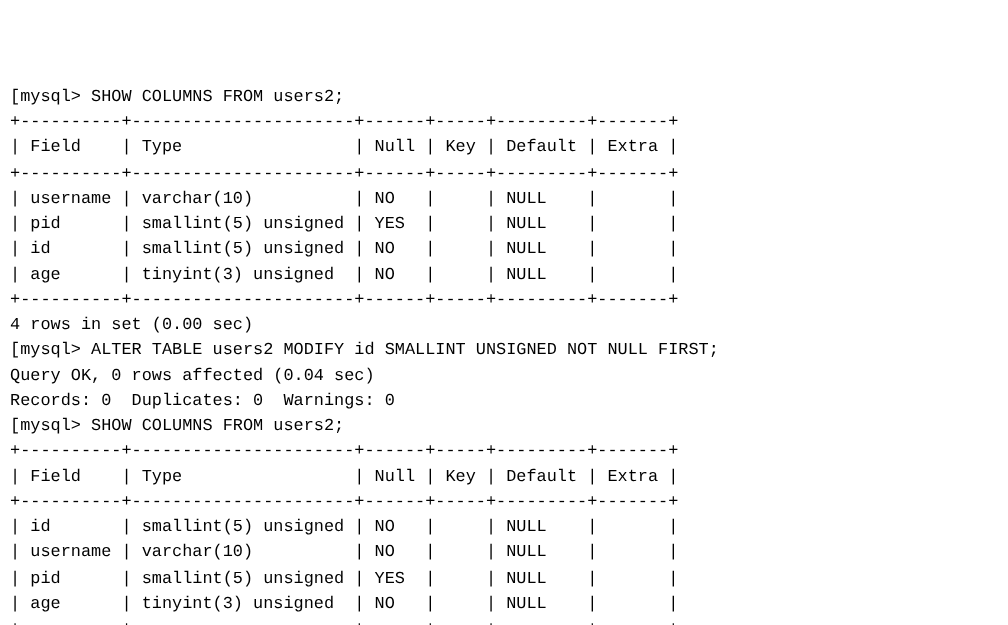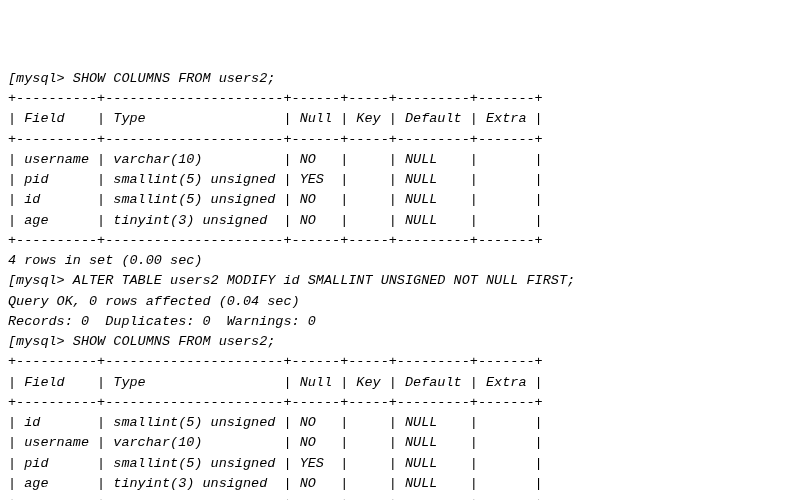--- a/index.html
+++ b/index.html
@@ -5,21 +5,21 @@
     body {
       margin: 0;
       padding: 8px;
       font-family: Menlo, Monaco, Consolas, "Courier New", monospace;
       font-size: 13.5px;
       line-height: 1.5;
       color: #000;
       background: #fff;
       white-space: pre;
     }
-    .line { display: block; font-style: italic; }
+    .line { display: block; }
   </style>
 </head>
 <body>
 
 
 <div id="terminal-output"><span class="line">[mysql&gt; SHOW COLUMNS FROM users2;</span><span class="line">+----------+----------------------+------+-----+---------+-------+</span><span class="line">| Field    | Type                 | Null | Key | Default | Extra |</span><span class="line">+----------+----------------------+------+-----+---------+-------+</span><span class="line">| username | varchar(10)          | NO   |     | NULL    |       |</span><span class="line">| pid      | smallint(5) unsigned | YES  |     | NULL    |       |</span><span class="line">| id       | smallint(5) unsigned | NO   |     | NULL    |       |</span><span class="line">| age      | tinyint(3) unsigned  | NO   |     | NULL    |       |</span><span class="line">+----------+----------------------+------+-----+---------+-------+</span><span class="line">4 rows in set (0.00 sec)</span><span class="line"></span><span class="line">[mysql&gt; ALTER TABLE users2 MODIFY id SMALLINT UNSIGNED NOT NULL FIRST;</span><span class="line">Query OK, 0 rows affected (0.04 sec)</span><span class="line">Records: 0  Duplicates: 0  Warnings: 0</span><span class="line"></span><span class="line">[mysql&gt; SHOW COLUMNS FROM users2;</span><span class="line">+----------+----------------------+------+-----+---------+-------+</span><span class="line">| Field    | Type                 | Null | Key | Default | Extra |</span><span class="line">+----------+----------------------+------+-----+---------+-------+</span><span class="line">| id       | smallint(5) unsigned | NO   |     | NULL    |       |</span><span class="line">| username | varchar(10)          | NO   |     | NULL    |       |</span><span class="line">| pid      | smallint(5) unsigned | YES  |     | NULL    |       |</span><span class="line">| age      | tinyint(3) unsigned  | NO   |     | NULL    |       |</span><span class="line">+----------+----------------------+------+-----+---------+-------+</span></div>
 
 
 
 

